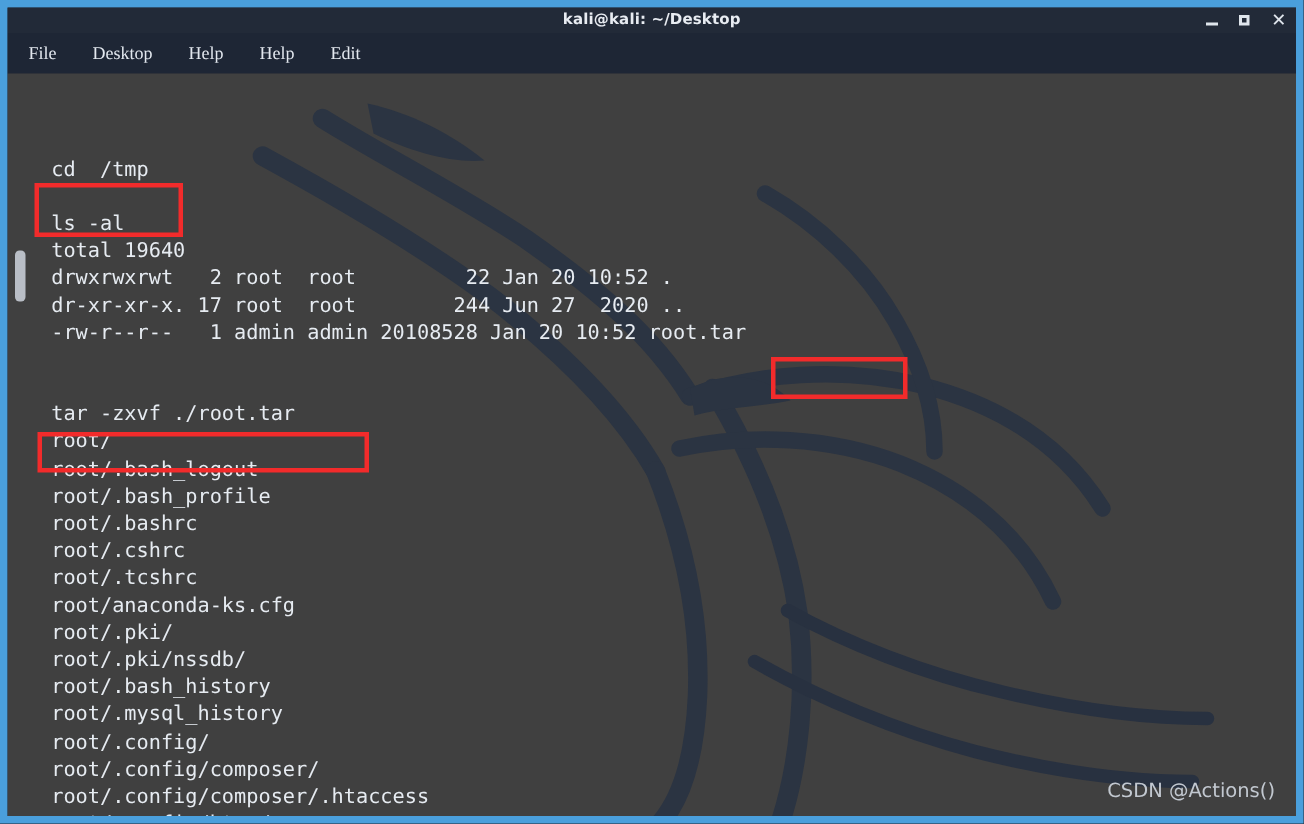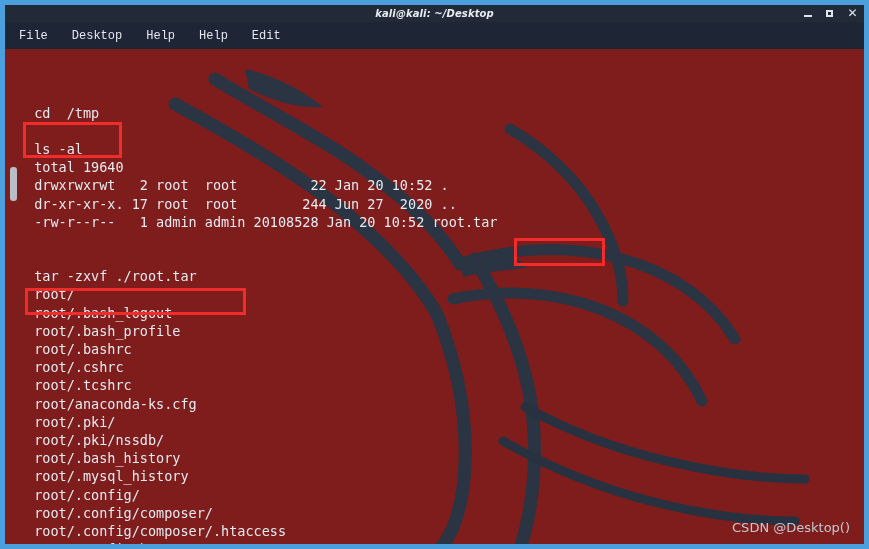--- a/index.html
+++ b/index.html
@@ -26,21 +26,20 @@
 
   
   #titlebar {
     position: relative;
     height: 17px;
     background: #222a38;
     display: flex;
     align-items: center;
     justify-content: center;
     user-select: none;
-    font-style: italic;
   }
   #titlebar-title {
     font-family: "DejaVu Sans", sans-serif;
     font-size: 10px;
     font-weight: bold;
     color: #e8ecf2;
     letter-spacing: 0.1px;
   }
   #window-controls {
     position: absolute;
@@ -89,32 +88,32 @@
   #menubar {
     height: 27px;
     background: #1e2635;
     display: flex;
     align-items: center;
     padding-left: 13px;
     gap: 22px;
     user-select: none;
   }
   .menu-item {
-    font-family: Liberation Mono, monospace;
+    font-family: Liberation Serif, serif;
     font-size: 12px;
     color: #e3e8ef;
     cursor: default;
     padding: 2px 1px;
   }
 
   
   #terminal {
     position: relative;
     height: 495px;
-    background: #7f1d1d;
+    background: #404040;
     overflow: hidden;
   }
 
   
   #dragon-bg {
     position: absolute;
     left: 0;
     top: -40px;
     width: 869px;
     height: 540px;
@@ -230,16 +229,16 @@
     <div id="term-scroll">
       <div id="term-scroll-thumb"></div>
     </div>
 
     <div id="term-lines"><div class="tline blank">&nbsp;</div><div class="tline blank">&nbsp;</div><div class="tline blank">&nbsp;</div><div class="tline"> cd  /tmp</div><div class="tline blank">&nbsp;</div><div class="tline"> ls -al</div><div class="tline"> total 19640</div><div class="tline"> drwxrwxrwt   2 root  root         22 Jan 20 10:52 .</div><div class="tline"> dr-xr-xr-x. 17 root  root        244 Jun 27  2020 ..</div><div class="tline"> -rw-r--r--   1 admin admin 20108528 Jan 20 10:52 root.tar</div><div class="tline blank">&nbsp;</div><div class="tline blank">&nbsp;</div><div class="tline"> tar -zxvf ./root.tar</div><div class="tline"> root/</div><div class="tline"> root/.bash_logout</div><div class="tline"> root/.bash_profile</div><div class="tline"> root/.bashrc</div><div class="tline"> root/.cshrc</div><div class="tline"> root/.tcshrc</div><div class="tline"> root/anaconda-ks.cfg</div><div class="tline"> root/.pki/</div><div class="tline"> root/.pki/nssdb/</div><div class="tline"> root/.bash_history</div><div class="tline"> root/.mysql_history</div><div class="tline"> root/.config/</div><div class="tline"> root/.config/composer/</div><div class="tline"> root/.config/composer/.htaccess</div><div class="tline"> root/.config/htop/</div></div>
 
     <div class="redbox" id="box-cd"></div>
     <div class="redbox" id="box-roottar"></div>
     <div class="redbox" id="box-tar"></div>
 
-    <div id="watermark">CSDN @Desktop()</div>
+    <div id="watermark">CSDN @Actions()</div>
 
   </div>
 </div>
 
 </body></html>

